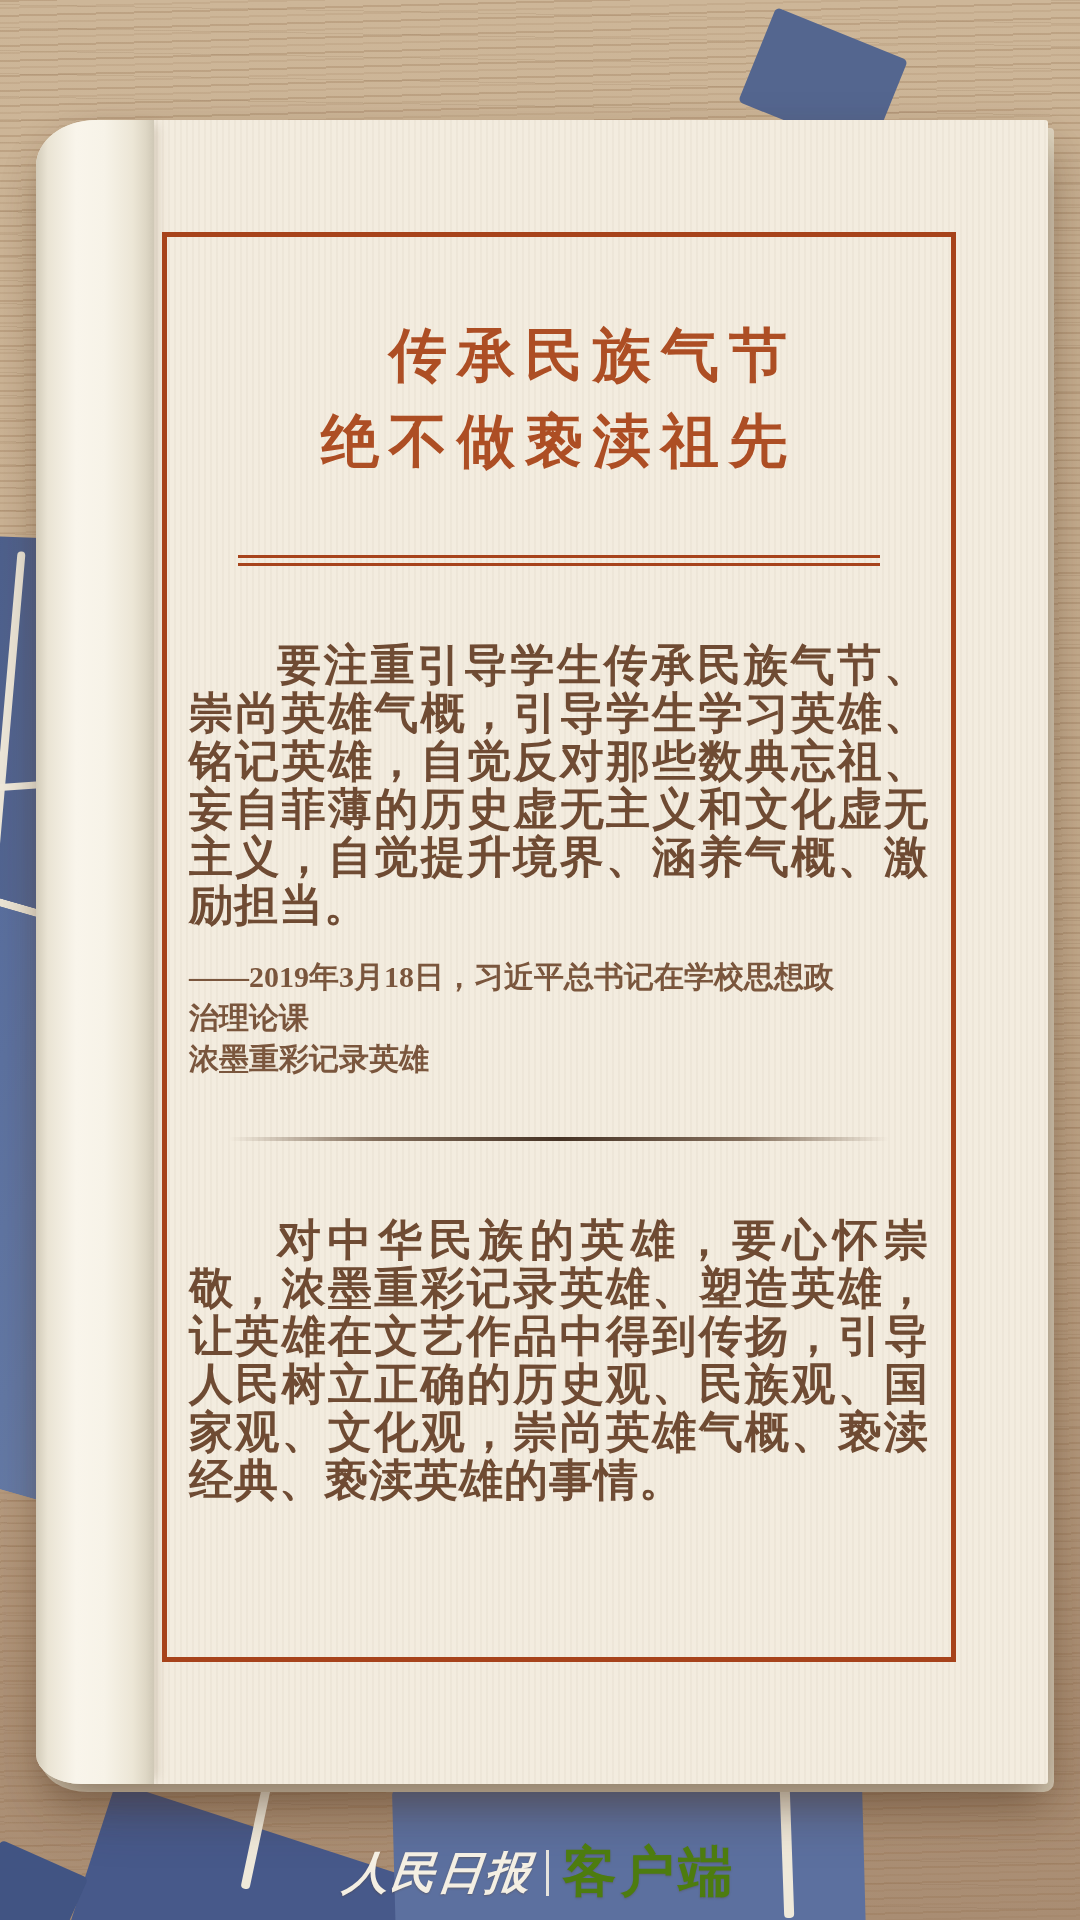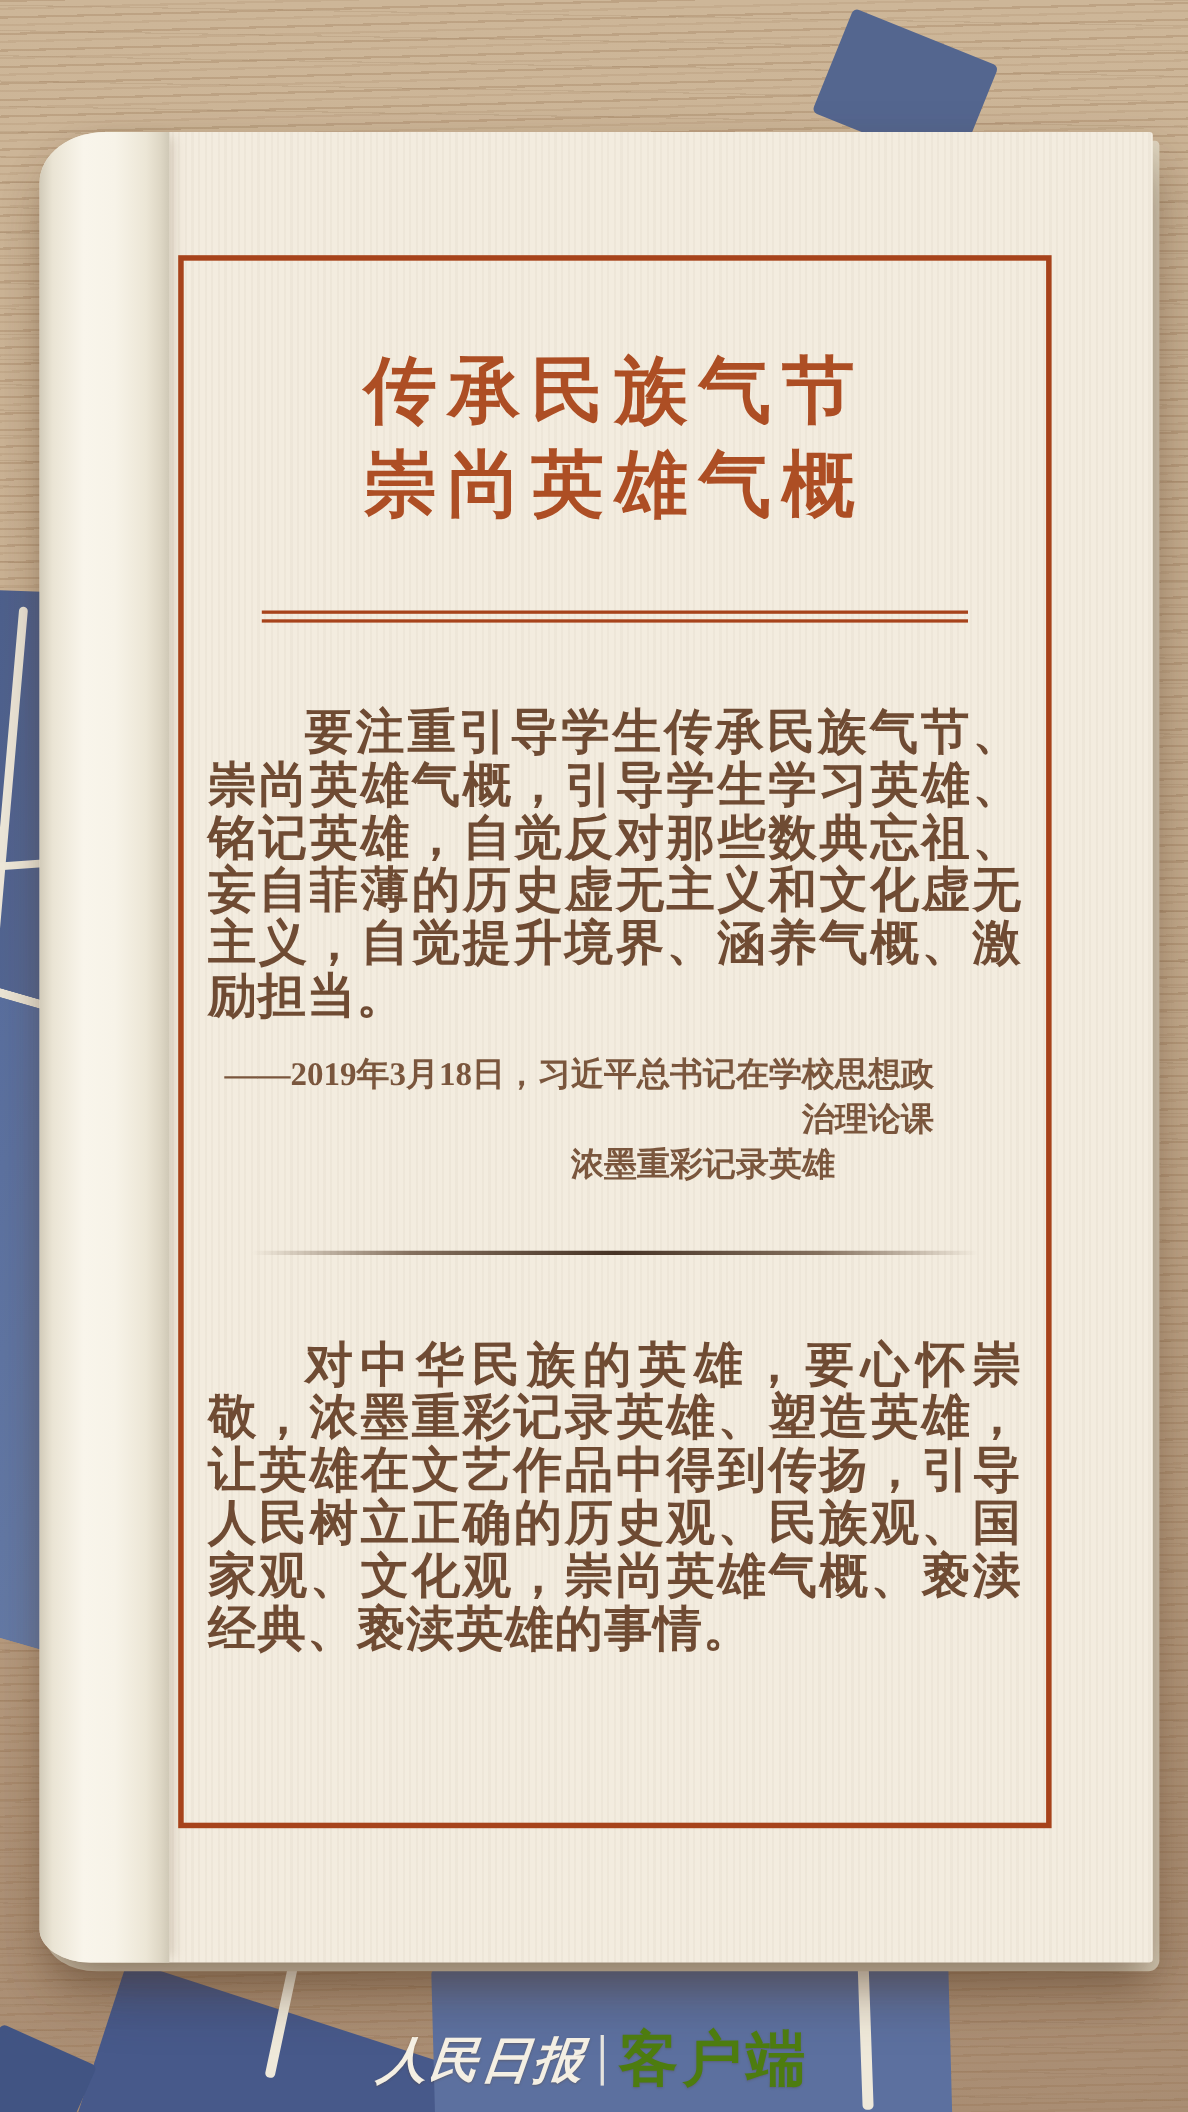--- a/index.html
+++ b/index.html
@@ -60,28 +60,28 @@
       #ece6d6 82%,#ded7c5 93%,#cfc8b6 100%);
     box-shadow:7px 0 12px -5px rgba(120,95,65,.28);
   }
   
   .frame{
     position:absolute;left:126px;top:112px;width:794px;height:1430px;
     border:5px solid #a7431b;box-sizing:border-box;
   }
   .content{position:absolute;inset:0;display:flex;flex-direction:column;align-items:center;}
   .title{margin-top:76px;text-align:right;font-weight:bold;color:#ad4e24;
-    font-size:66px;line-height:86px;letter-spacing:10px;}
+    font-size:58px;line-height:86px;letter-spacing:10px;}
   .rule{margin-top:70px;width:642px;height:5px;box-sizing:content-box;
     border-top:3px solid #a7431b;border-bottom:3px solid #a7431b;}
   .para{margin-top:76px;width:740px;font-size:44px;line-height:48px;font-weight:bold;
     color:#6f4b33;text-align:justify;text-indent:2em;letter-spacing:1px;}
   .para2{margin-top:76px;}
   .attr{margin-top:26px;width:740px;font-size:30px;line-height:41px;font-weight:bold;
-    color:#7a563d;text-align:right;}
+    color:#7a563d;text-align:left;}
   .attr2{margin-top:40px;}
   .attr .l1{padding-right:80px;}
   .attr .l2{padding-right:170px;}
   .divider{margin-top:58px;width:660px;height:4px;border-radius:2px;
     background:linear-gradient(90deg,rgba(95,70,50,0) 0%,rgba(95,70,50,.75) 22%,
       rgba(61,41,27,.95) 50%,rgba(95,70,50,.75) 78%,rgba(95,70,50,0) 100%);}
   
   .footer{position:absolute;left:0;right:0;top:1836px;z-index:5;
     display:flex;justify-content:center;align-items:center;gap:14px;}
   .brand-script{font-family:"DejaVu Serif","Liberation Serif",serif;font-style:italic;
@@ -111,21 +111,21 @@
 <div class="page-under"></div>
 
 <div class="page">
   <div class="roll"></div>
 
   <div class="frame">
     <div class="content">
 
       <div class="title">
         <div>传承民族气节</div>
-        <div>崇尚英雄气概</div>
+        <div>绝不做亵渎祖先</div>
       </div>
 
       <div class="rule"></div>
 
       <div class="para">要注重引导学生传承民族气节、崇尚英雄气概，引导学生学习英雄、铭记英雄，自觉反对那些数典忘祖、妄自菲薄的历史虚无主义和文化虚无主义，自觉提升境界、涵养气概、激励担当。</div>
 
       <div class="attr">
         <div class="l1">——2019年3月18日，习近平总书记在学校思想政治理论课</div>
         <div class="l2">浓墨重彩记录英雄</div>
       </div>

